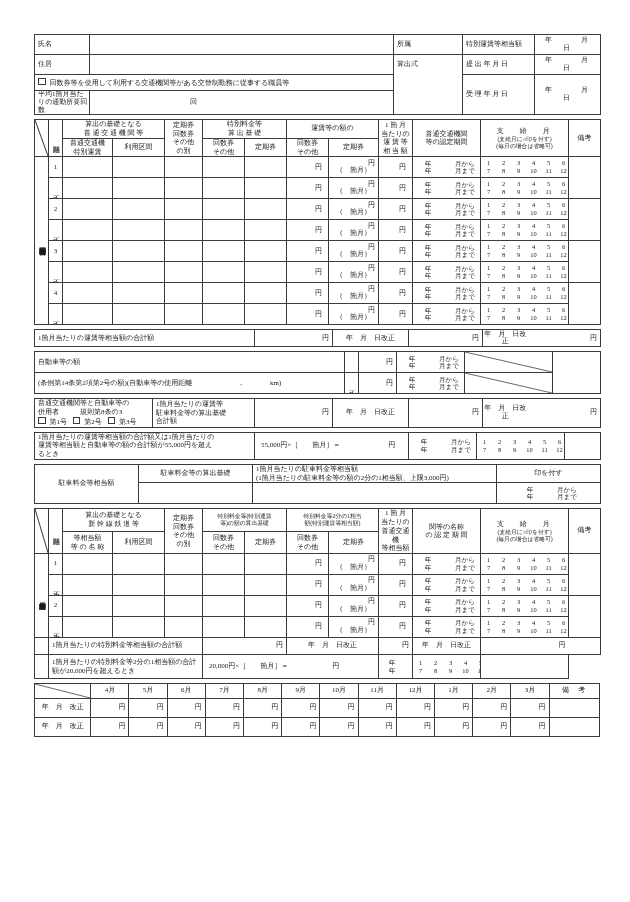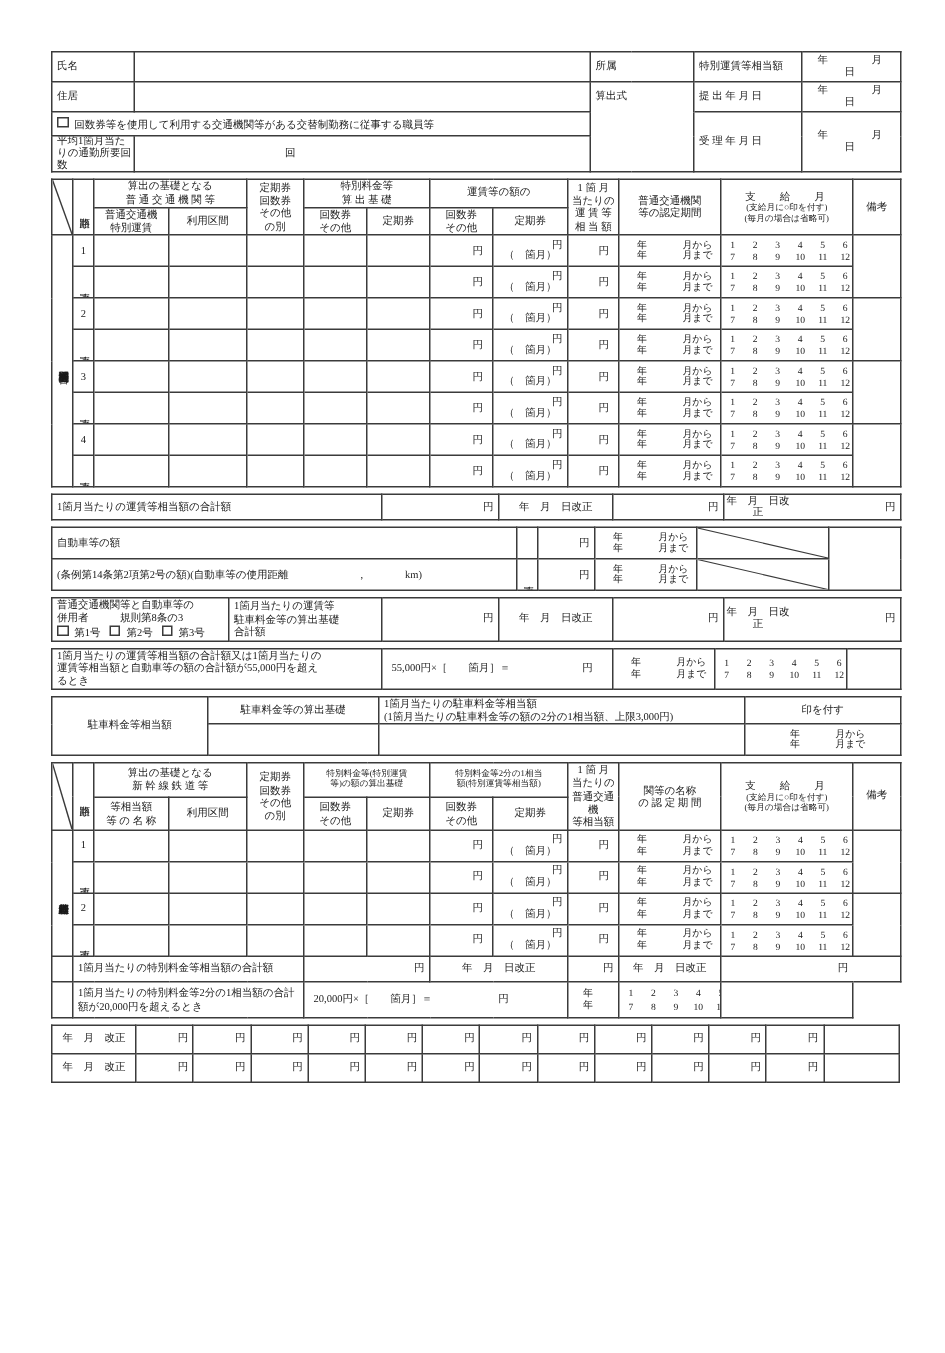--- a/index.html
+++ b/index.html
@@ -793,20 +793,40 @@
         <col style="width:38px">
       <col style="width:38px">
         <col style="width:38px">
         <col style="width:38px">
       <col style="width:38px">
         <col style="width:38px">
         <col style="width:38px">
       <col style="width:50px">
     </colgroup>
     <tbody>
+        <tr style="height:15px">
+      <td class="slash">
+        <svg viewBox="0 0 56 15" preserveAspectRatio="none">
+              <line x1="0" y1="0" x2="56" y2="15" stroke="#3b3b3b" stroke-width=".8"></line>
+            </svg>
+      </td>
+      <td class="c">4月</td>
+      <td class="c">5月</td>
+      <td class="c">6月</td>
+      <td class="c">7月</td>
+      <td class="c">8月</td>
+      <td class="c">9月</td>
+      <td class="c">10月</td>
+      <td class="c">11月</td>
+      <td class="c">12月</td>
+      <td class="c">1月</td>
+      <td class="c">2月</td>
+      <td class="c">3月</td>
+      <td class="c sp1">備　考</td>
+    </tr>
     <tr style="height:19px">
       <td class="c">年　月　改正</td>
       <td class="r">円</td>
       <td class="r">円</td>
       <td class="r">円</td>
       <td class="r">円</td>
       <td class="r">円</td>
       <td class="r">円</td>
       <td class="r">円</td>
       <td class="r">円</td>

